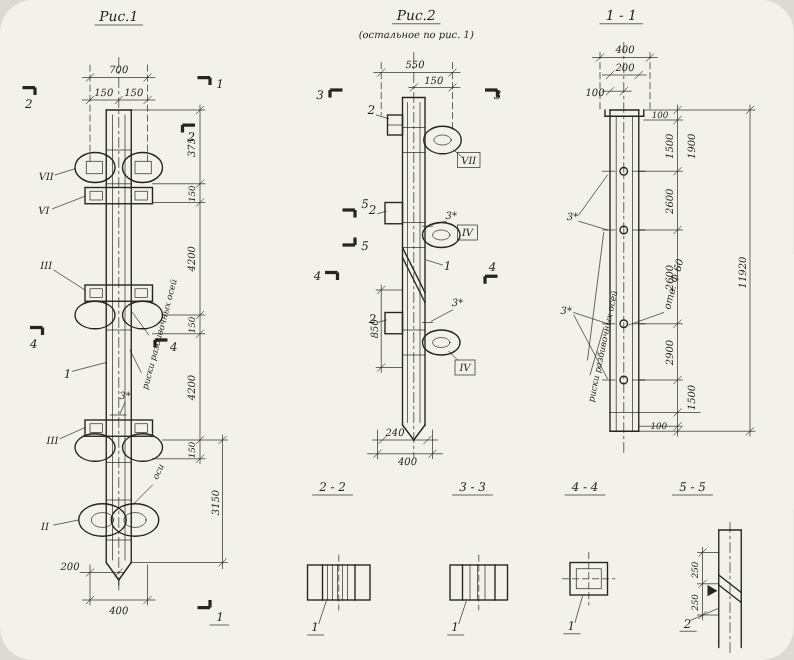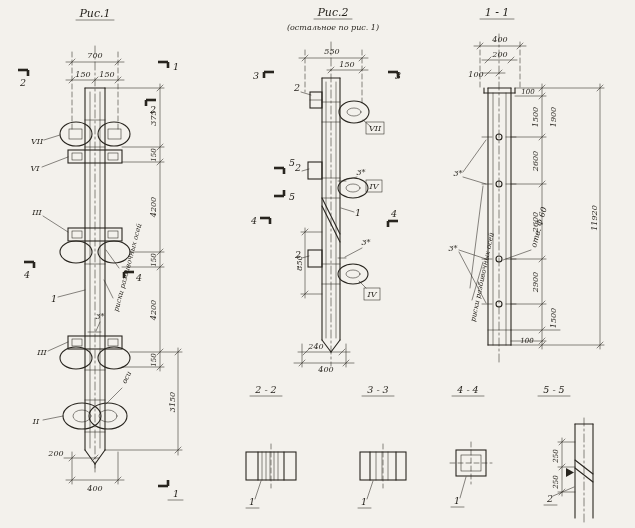--- a/index.html
+++ b/index.html
@@ -1,17 +1,17 @@
 <!DOCTYPE html>
 <html><head>
 <meta charset="utf-8">
 <style>
   html,body{margin:0;padding:0;background:#dcdad5;}
   .sheet{position:relative;width:635px;height:528px;background:#f3f1ec;overflow:hidden;
-         font-family:"DejaVu Serif","Liberation Serif",serif;}
+         font-family:"DejaVu Serif","Liberation Serif",serif;border-radius:26px;}
   svg{position:absolute;left:0;top:0;}
   .ln{stroke:#28251f;stroke-width:1.1;fill:none;stroke-linecap:round;}
   .thin{stroke:#28251f;stroke-width:0.55;fill:none;stroke-linecap:round;}
   .thick{stroke:#28251f;stroke-width:2.6;fill:none;stroke-linecap:butt;}
   .dash{stroke-dasharray:8 3 2 3;}
   .dash2{stroke-dasharray:5 3;}
   text{font-family:"DejaVu Serif","Liberation Serif",serif;font-style:italic;fill:#221f19;}
   .t7{font-size:7px;} .t8{font-size:8px;} .t9{font-size:9.5px;} .t10{font-size:11px;}
   .mid{text-anchor:middle;}
   .fillink{fill:#28251f;stroke:none;}

